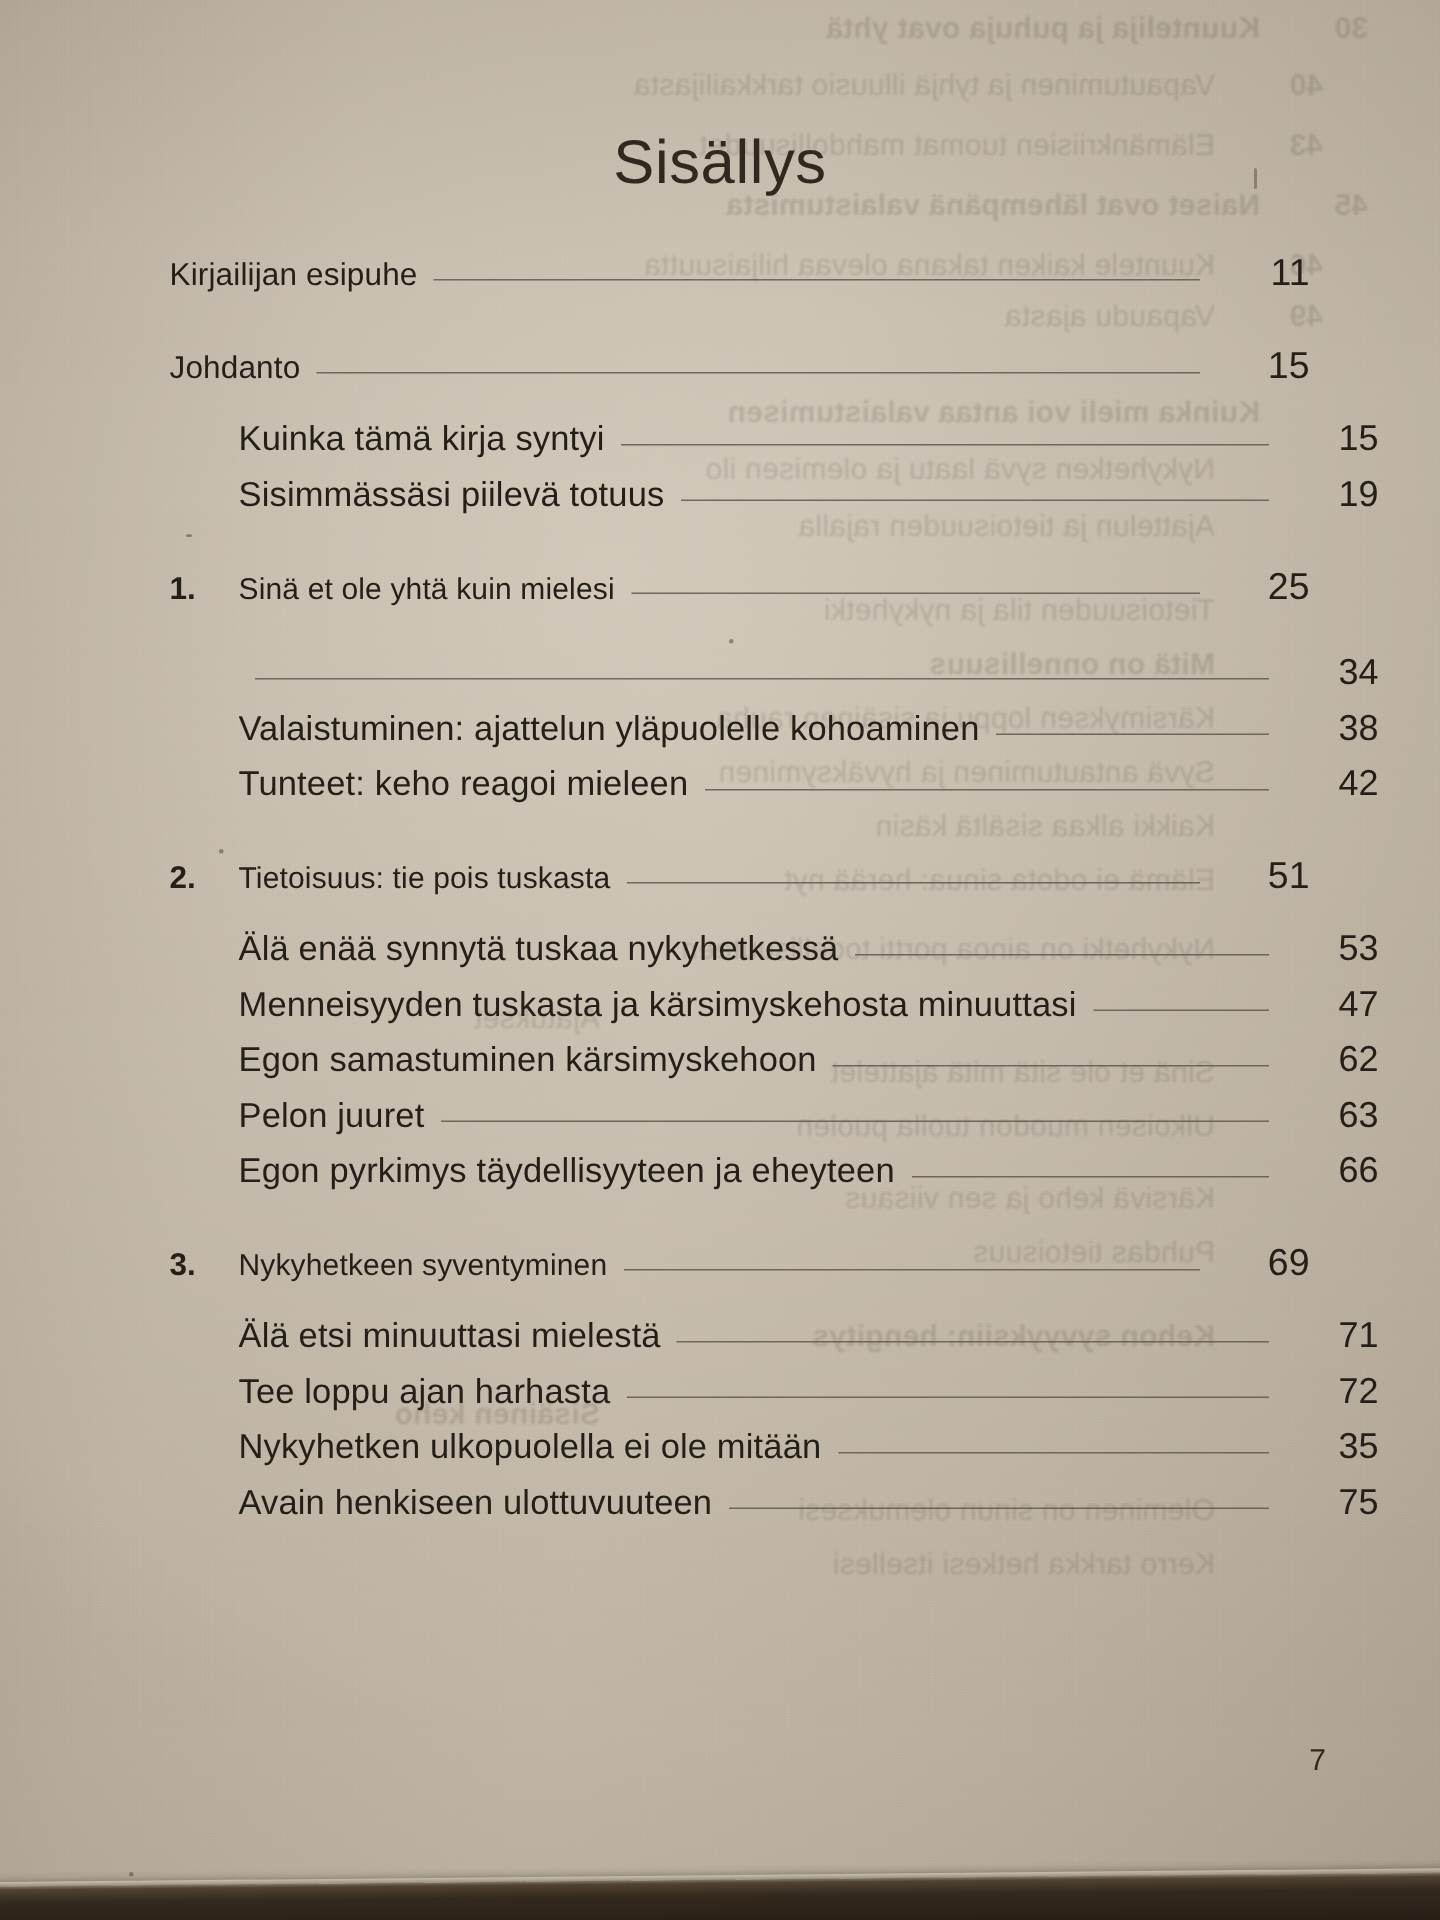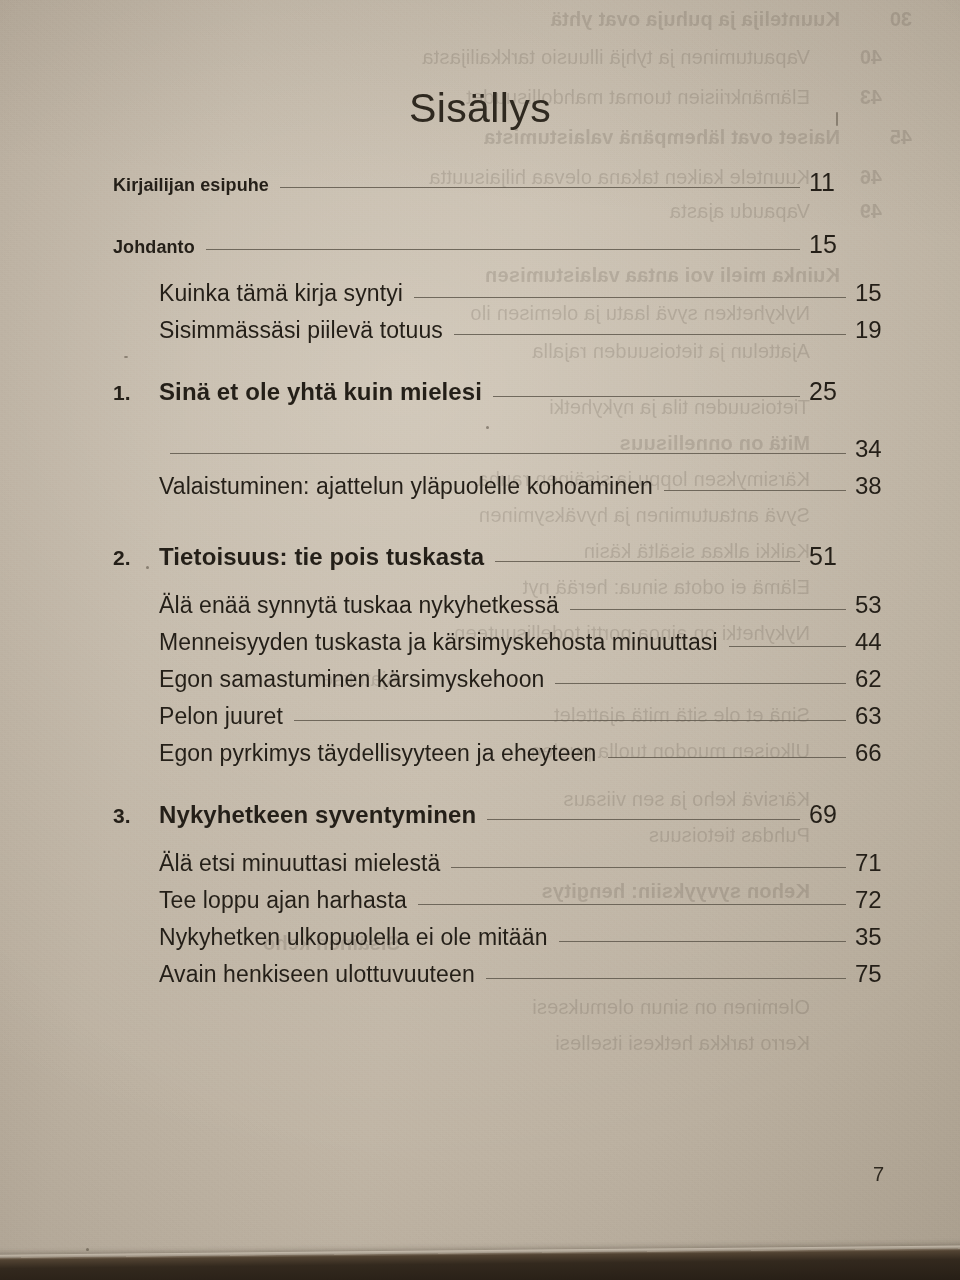--- a/index.html
+++ b/index.html
@@ -140,42 +140,43 @@
     min-width: 10px;
     border-bottom: 1.4px solid #5f584c;
     margin: 0 9px 0 11px;
     position: relative;
     top: -3px;
     opacity: .85;
   }
 
   .page {
     flex: 0 0 64px;
+    text-align: right;
     color: #241f18;
     font-variant-numeric: lining-nums;
   }
 
   
   .row.part {
     margin-top: 0;
   }
   .row.part .label {
-    font-size: 18px;
-    font-weight: 700;
+    font-size: 21px;
+    font-weight: 400;
     letter-spacing: .1px;
   }
   .row.part .page {
     font-size: 25px;
     font-weight: 400;
   }
 
   
   .row.chapter .label {
-    font-size: 24px;
-    font-weight: 700;
+    font-size: 20px;
+    font-weight: 400;
     letter-spacing: .1px;
   }
   .row.chapter .page {
     font-size: 25px;
     font-weight: 400;
   }
 
   
   .row.section {
     padding-left: 46px;
@@ -288,38 +289,43 @@
         <span class="leader"></span>
         <span class="page">34</span>
       </div>
       <div class="gap-sm"></div>
       <div class="row section">
         <span class="label">Valaistuminen: ajattelun yläpuolelle kohoaminen</span>
         <span class="leader"></span>
         <span class="page">38</span>
       </div>
       <div class="gap-sm"></div>
+      <div class="row section">
+        <span class="label">Tunteet: keho reagoi mieleen</span>
+        <span class="leader"></span>
+        <span class="page">42</span>
+      </div>
       <div class="gap-lg"></div>
       <div class="row chapter">
         <span class="num-col">2.</span>
         <span class="label">Tietoisuus: tie pois tuskasta</span>
         <span class="leader"></span>
         <span class="page">51</span>
       </div>
       <div class="gap-md"></div>
       <div class="row section">
         <span class="label">Älä enää synnytä tuskaa nykyhetkessä</span>
         <span class="leader"></span>
         <span class="page">53</span>
       </div>
       <div class="gap-sm"></div>
       <div class="row section">
         <span class="label">Menneisyyden tuskasta ja kärsimyskehosta minuuttasi</span>
         <span class="leader"></span>
-        <span class="page">44</span>
+        <span class="page">47</span>
       </div>
       <div class="gap-sm"></div>
       <div class="row section">
         <span class="label">Egon samastuminen kärsimyskehoon</span>
         <span class="leader"></span>
         <span class="page">62</span>
       </div>
       <div class="gap-sm"></div>
       <div class="row section">
         <span class="label">Pelon juuret</span>

